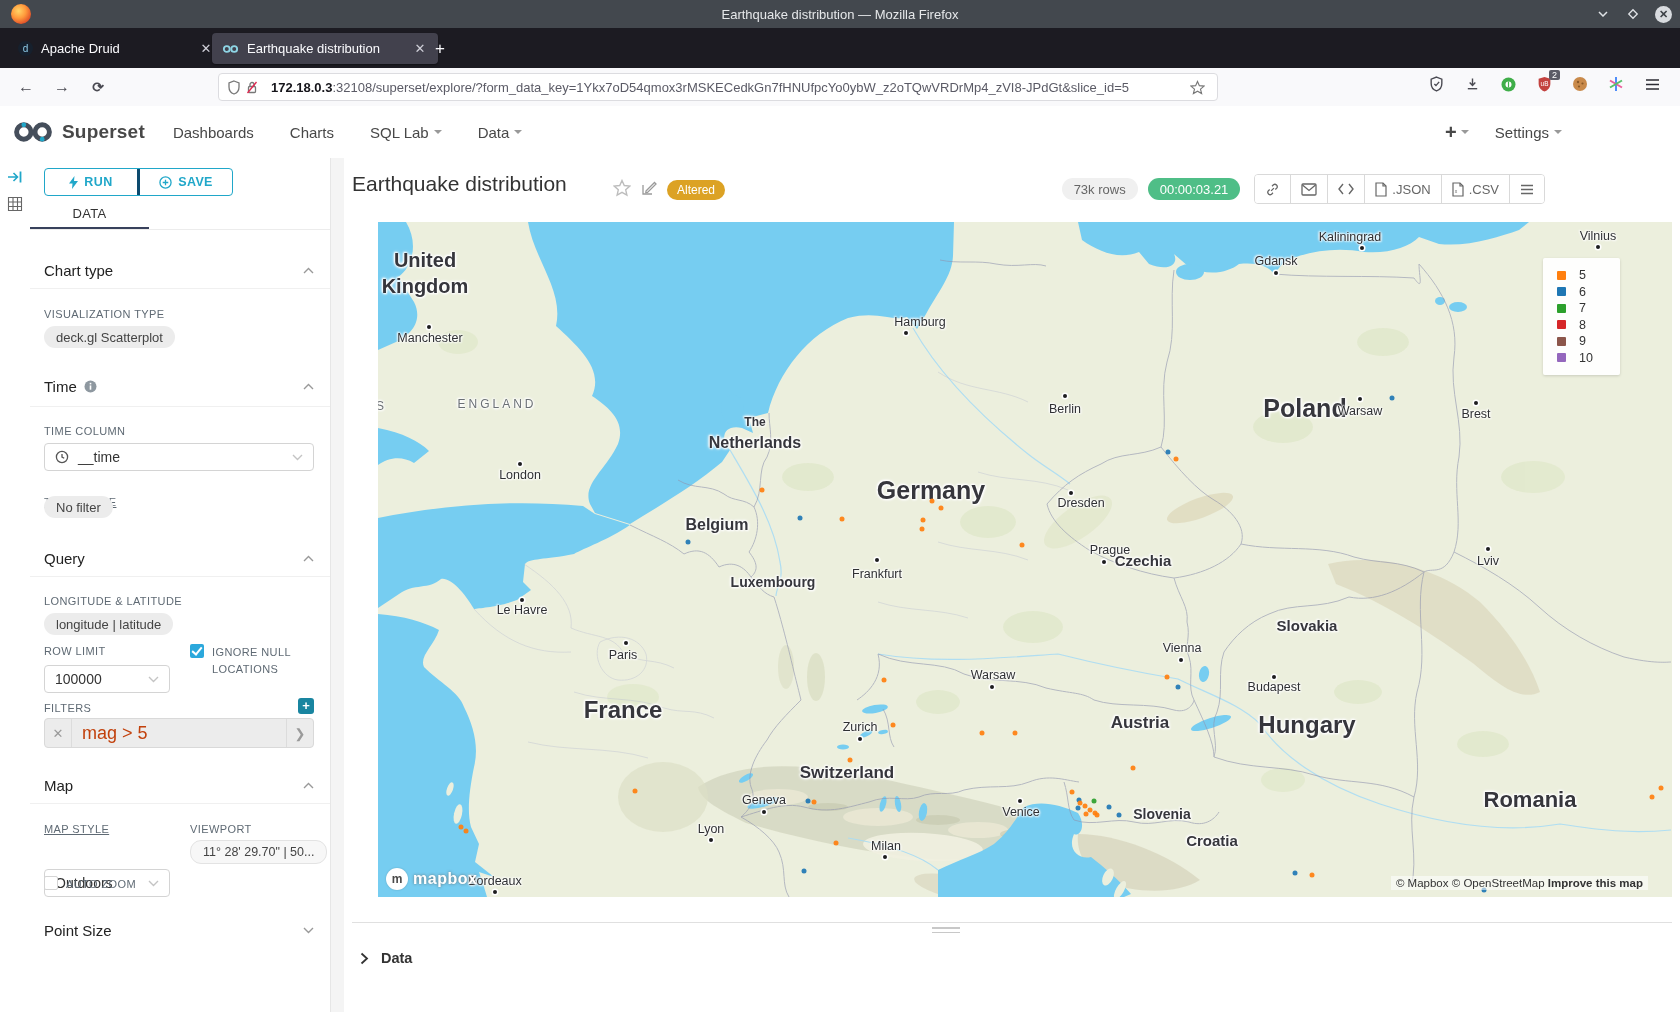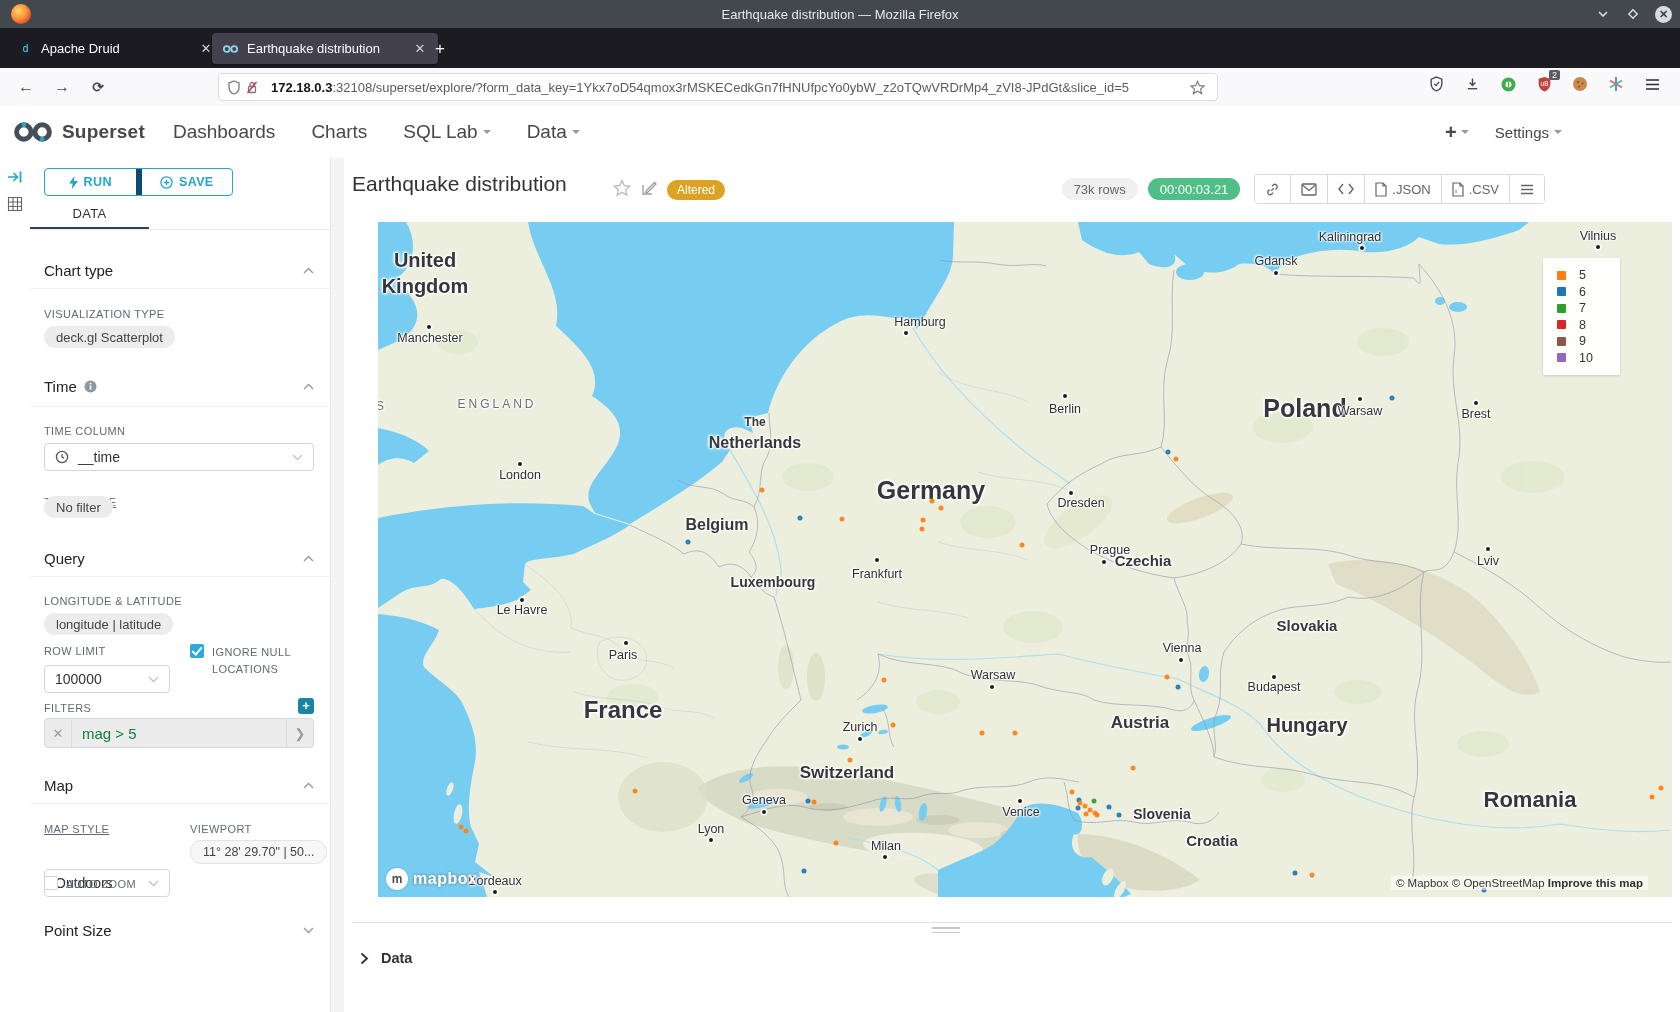--- a/index.html
+++ b/index.html
@@ -34,21 +34,21 @@
   #url-text b{color:#15141a;font-weight:bold;}
   .uf-icon{flex:none;display:flex;align-items:center;margin-right:4px;}
   #toolbar-icons{position:absolute;right:18px;top:6px;display:flex;align-items:center;gap:16px;}
   .tb-ico{position:relative;width:20px;height:20px;display:flex;align-items:center;justify-content:center;}
   .badge2{position:absolute;top:-4px;right:-6px;background:#5b5b66;color:#fff;font-size:9px;padding:0 3px;border-radius:2px;}
 
   
   #ss-navbar{position:absolute;left:0;top:106px;width:1680px;height:52px;background:#fff;border-bottom:6px solid #3b82f6;display:flex;align-items:center;}
   #brand{display:flex;align-items:center;gap:8px;margin-left:12px;}
   #brand-name{font-size:19px;font-weight:bold;color:#484848;letter-spacing:.2px;}
-  #ss-menu{display:flex;align-items:center;gap:36px;margin-left:28px;font-size:19px;color:#484848;}
+  #ss-menu{display:flex;align-items:center;gap:36px;margin-left:28px;font-size:15px;color:#484848;}
   .ss-menu-item{display:flex;align-items:center;gap:5px;}
   .caret{width:0;height:0;border-left:4px solid transparent;border-right:4px solid transparent;border-top:4px solid #999;}
   #ss-right{margin-left:auto;margin-right:118px;display:flex;align-items:center;gap:26px;color:#484848;font-size:15px;}
   #plus-menu{display:flex;align-items:center;gap:4px;font-size:20px;font-weight:bold;color:#484848;}
 
   
   #content-bg{position:absolute;left:0;top:158px;width:1680px;height:854px;background:#f4f4f4;}
   #left-rail{position:absolute;left:0;top:158px;width:30px;height:854px;background:#fff;border-right:1px solid #ececec;}
   #ctrl-panel{position:absolute;left:30px;top:158px;width:300px;height:854px;background:#fff;border-right:1px solid #e6e6e6;overflow:hidden;}
   #chart-card{position:absolute;left:344px;top:158px;width:1336px;height:854px;background:#fff;}
@@ -57,31 +57,31 @@
   .cp-label{position:absolute;font-size:11px;color:#5f6a74;letter-spacing:.4px;}
   .cp-section{position:absolute;left:14px;right:16px;display:flex;align-items:center;}
   .cp-section .t{font-size:15px;color:#222;font-weight:500;}
   .cp-section .chev{margin-left:auto;}
   .cp-divider{position:absolute;left:0;right:0;height:1px;background:#f0f0f0;}
   .pill{position:absolute;background:#ececec;border-radius:11px;height:22px;display:inline-flex;align-items:center;padding:0 12px;font-size:13px;color:#444;white-space:nowrap;}
   .selectbox{position:absolute;background:#fff;border:1px solid #d4d4d4;border-radius:4px;display:flex;align-items:center;padding:0 10px;box-sizing:border-box;font-size:14px;color:#333;}
   .selectbox .sb-caret{margin-left:auto;}
   #btn-group{position:absolute;left:14px;top:10px;width:187px;height:26px;border:1px solid #20a7c9;border-radius:4px;display:flex;background:#fff;}
   .rs-btn{flex:1;display:flex;align-items:center;justify-content:center;gap:6px;color:#20a7c9;font-size:12.5px;font-weight:bold;letter-spacing:.4px;}
-  #btn-run{border-right:6px solid #0c4a6e;}
+  #btn-run{border-right:3px solid #0c4a6e;}
   #data-tab{position:absolute;left:0;top:48px;width:119px;text-align:center;font-size:13px;color:#333;font-weight:500;letter-spacing:.3px;}
   #data-tab-underline{position:absolute;left:0;top:69px;width:119px;height:2px;background:#38415c;}
   .checkbox{position:absolute;width:14px;height:14px;border-radius:2px;box-sizing:border-box;}
   .checkbox.checked{background:#2ba8dc;}
   .checkbox.checked::after{content:"";position:absolute;left:4px;top:1px;width:4px;height:8px;border:solid #fff;border-width:0 2px 2px 0;transform:rotate(40deg);}
   .checkbox.empty{background:#fff;border:1px solid #d4d4d4;}
   #filter-add{position:absolute;width:16px;height:16px;background:#1985a0;border-radius:3px;color:#fff;font-size:13px;line-height:15px;text-align:center;font-weight:bold;}
   #filter-box{position:absolute;left:14px;top:560px;width:270px;height:30px;border:1px solid #d9d9d9;border-radius:4px;background:#ececec;display:flex;align-items:stretch;box-sizing:border-box;overflow:hidden;}
   #filter-x{width:26px;display:flex;align-items:center;justify-content:center;color:#9a9a9a;border-right:1px solid #dcdcdc;font-size:13px;}
-  #filter-text{flex:1;display:flex;align-items:center;padding-left:10px;font-size:15px;color:#15803d;}
+  #filter-text{flex:1;display:flex;align-items:center;padding-left:10px;font-size:18px;color:#c2410c;}
   #filter-open{width:26px;display:flex;align-items:center;justify-content:center;color:#9a9a9a;border-left:1px solid #dcdcdc;font-size:13px;}
 
   
   #chart-title{position:absolute;left:352px;top:172px;font-size:21px;color:#333;font-weight:500;}
   #title-icons{position:absolute;left:613px;top:179px;display:flex;align-items:center;gap:10px;}
   #altered-badge{background:#dca224;color:#fff;font-size:12px;border-radius:10px;height:20px;display:inline-flex;align-items:center;padding:0 10px;}
   #header-right{position:absolute;right:135px;top:174px;display:flex;align-items:center;gap:10px;}
   #rows-badge{background:#f0f0f0;color:#666;font-size:13px;border-radius:11px;height:22px;display:inline-flex;align-items:center;padding:0 12px;}
   #timer-badge{background:#4fbe87;color:#fff;font-size:13px;border-radius:11px;height:22px;display:inline-flex;align-items:center;padding:0 12px;margin-right:4px;}
   #export-group{display:flex;height:28px;border:1px solid #d9d9d9;border-radius:4px;overflow:hidden;}
@@ -593,21 +593,21 @@
         <div class="mlabel" style="left: 377px; top: 221px; font-size: 16px;">Netherlands</div>
         <div class="mlabel" style="left: 339px; top: 303px; font-size: 16px;">Belgium</div>
         <div class="mlabel" style="left: 395px; top: 360px; font-size: 14px;">Luxembourg</div>
         <div class="mlabel" style="left: 553px; top: 268px; font-size: 25px;">Germany</div>
         <div class="mlabel" style="left: 245px; top: 488px; font-size: 24px;">France</div>
         <div class="mlabel" style="left: 469px; top: 551px; font-size: 17px;">Switzerland</div>
         <div class="mlabel" style="left: 762px; top: 501px; font-size: 17px;">Austria</div>
         <div class="mlabel" style="left: 765px; top: 338px; font-size: 15px;">Czechia</div>
         <div class="mlabel" style="left: 927px; top: 186px; font-size: 25px;">Poland</div>
         <div class="mlabel" style="left: 929px; top: 403px; font-size: 15px;">Slovakia</div>
-        <div class="mlabel" style="left: 929px; top: 503px; font-size: 20px;">Hungary</div>
+        <div class="mlabel" style="left: 929px; top: 503px; font-size: 24px;">Hungary</div>
         <div class="mlabel" style="left: 784px; top: 592px; font-size: 14px;">Slovenia</div>
         <div class="mlabel" style="left: 834px; top: 618px; font-size: 15px;">Croatia</div>
         <div class="mlabel" style="left: 1152px; top: 578px; font-size: 22px;">Romania</div>
         <div class="city-dot" style="left: 51px; top: 105px;"></div>
         <div class="city-label" style="left: 52px; top: 116px;">Manchester</div>
         <div class="city-dot" style="left: 142px; top: 242px;"></div>
         <div class="city-label" style="left: 142px; top: 253px;">London</div>
         <div class="city-dot" style="left: 144px; top: 378px;"></div>
         <div class="city-label" style="left: 144px; top: 388px;">Le Havre</div>
         <div class="city-dot" style="left: 248px; top: 421px;"></div>

